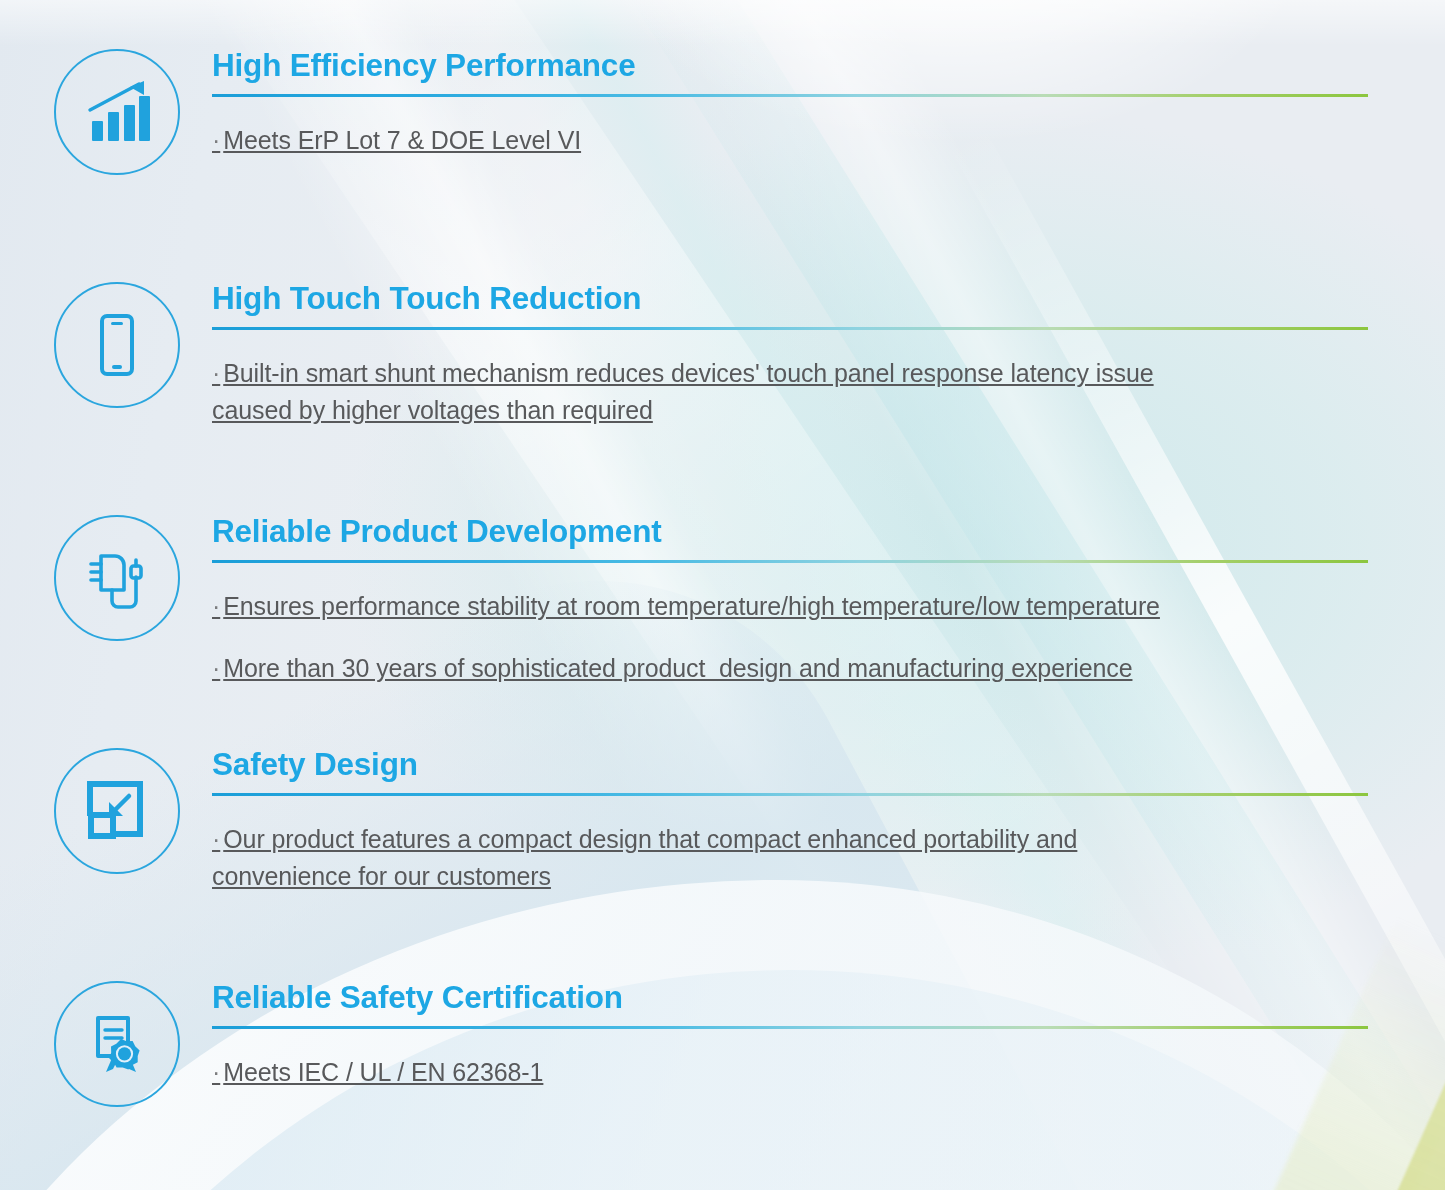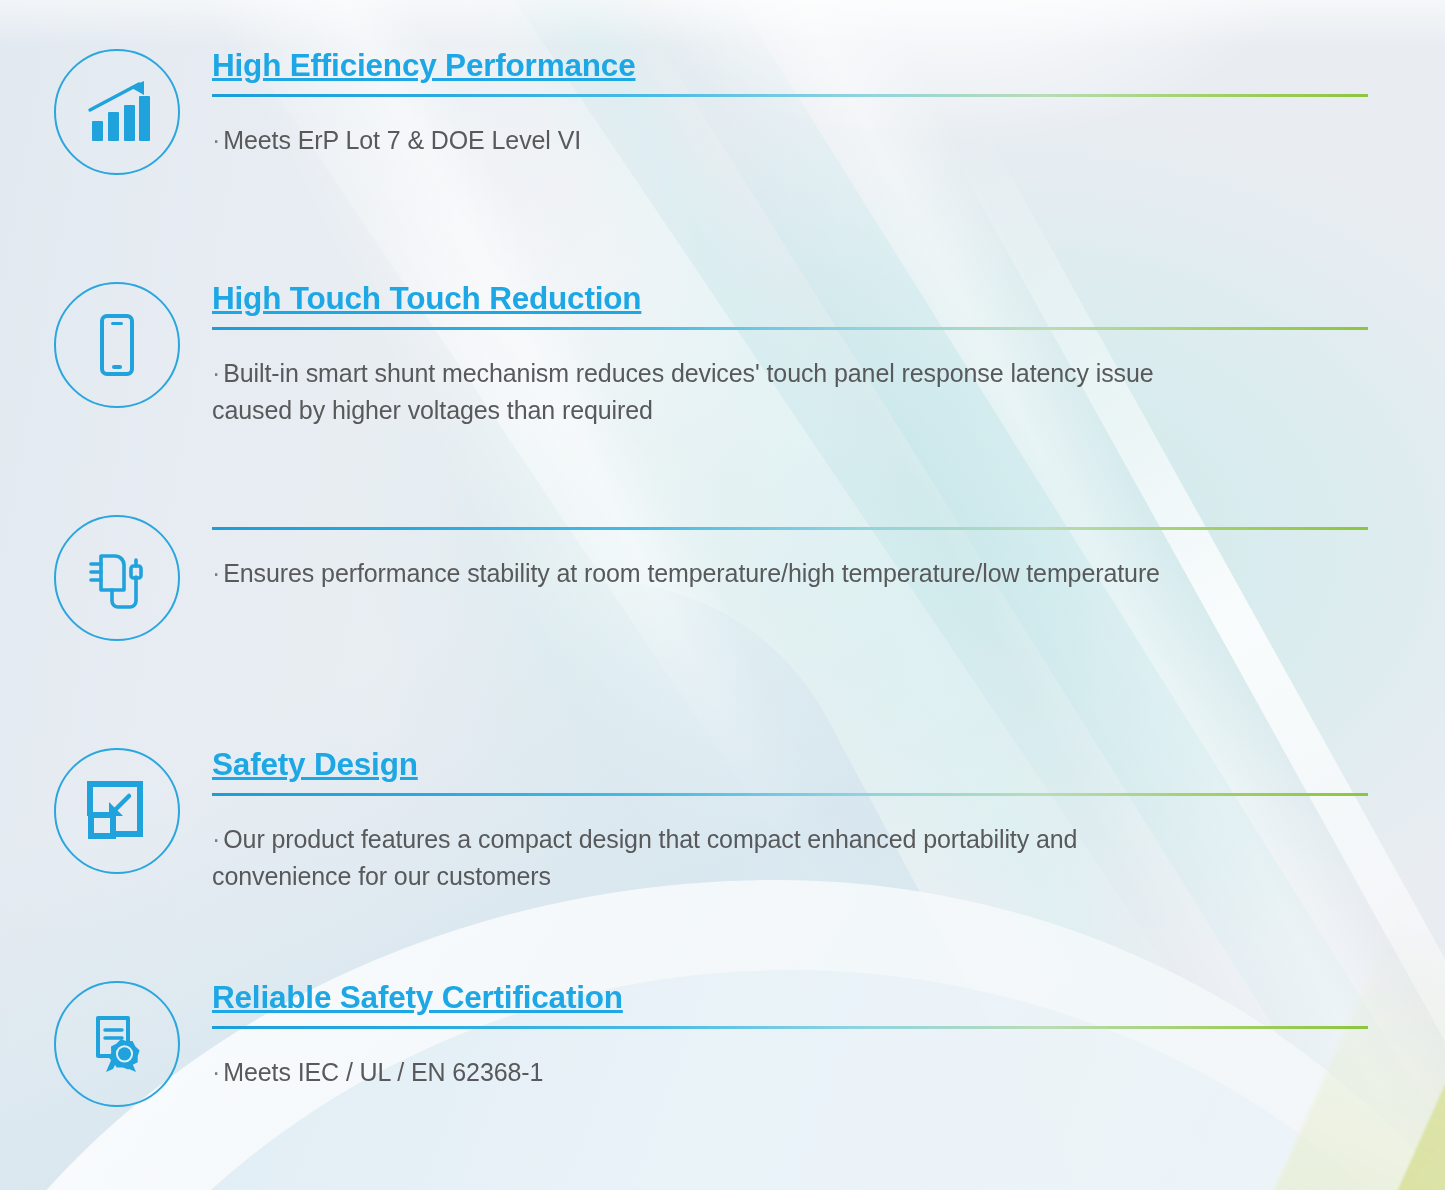--- a/index.html
+++ b/index.html
@@ -235,21 +235,20 @@
   }
 
   .feature-title {
     font-size: 31.5px;
     font-weight: bold;
     color: #1da7e4;
     letter-spacing: -0.2px;
     line-height: 1.05;
     white-space: nowrap;
     margin: 0;
-    text-decoration: underline;
   }
 
   .divider {
     height: 3px;
     width: 1156px;
     margin-top: 12px;
     background: linear-gradient(90deg,
         #1b9ed8 0%,
         #29a9df 18%,
         #49bbe4 38%,
@@ -261,20 +260,21 @@
 
   .bullets {
     margin-top: 13px;
   }
   .bullet {
     font-size: 25px;
     color: #58595b;
     line-height: 1.48;
     letter-spacing: -0.1px;
     white-space: pre-wrap;
+    text-decoration: underline;
   }
   .bullet .dot {
     color: #7b7c7e;
     margin-right: 3px;
   }
 </style>
 </head>
 <body>
 
 <div id="page">
@@ -351,23 +351,25 @@
               <line x1="22" y1="32" x2="12" y2="32"></line>
               <line x1="22" y1="40" x2="12" y2="40"></line>
               <path d="M33 50 v11 a6 6 0 0 0 6 6 h12 a6 6 0 0 0 6 -6 v-24"></path>
               <rect x="52" y="26" width="10" height="12" rx="2.5"></rect>
               <line x1="57" y1="20" x2="57" y2="26"></line>
             </g>
           </svg>
         </div>
       </div>
       <div class="feature-body">
+        <h2 class="feature-title">Reliable Product Development</h2>
         <div class="divider"></div>
         <div class="bullets">
           <p class="bullet"><span class="dot">·</span><span>Ensures performance stability at room temperature/high temperature/low temperature</span></p>
+          <p class="bullet"><span class="dot">·</span><span>More than 30 years of sophisticated product  design and manufacturing experience</span></p>
         </div>
       </div>
     </section>
 
     <section class="feature" style="top:748px;">
       <div class="icon-wrap">
         <div class="icon-circle">
           <svg width="70" height="70" viewBox="0 0 70 70" aria-hidden="true">
             <g fill="none" stroke="#20a2dd" stroke-width="6">
               <path d="M8 40 V8 H58 V58 H33"></path>

